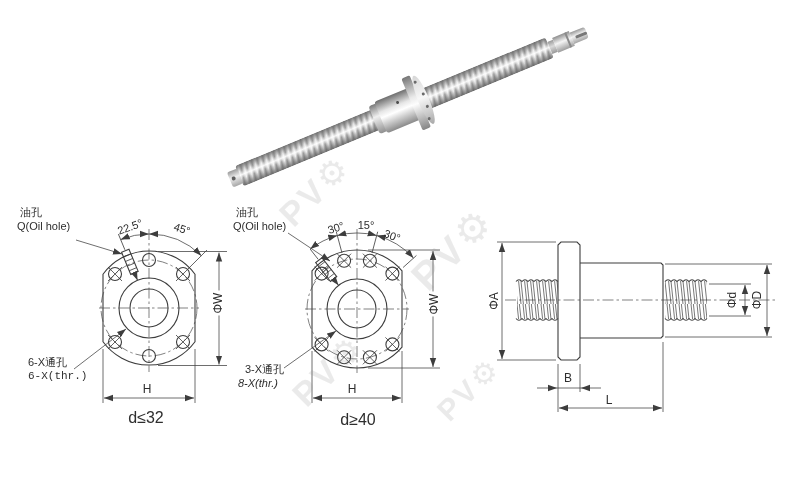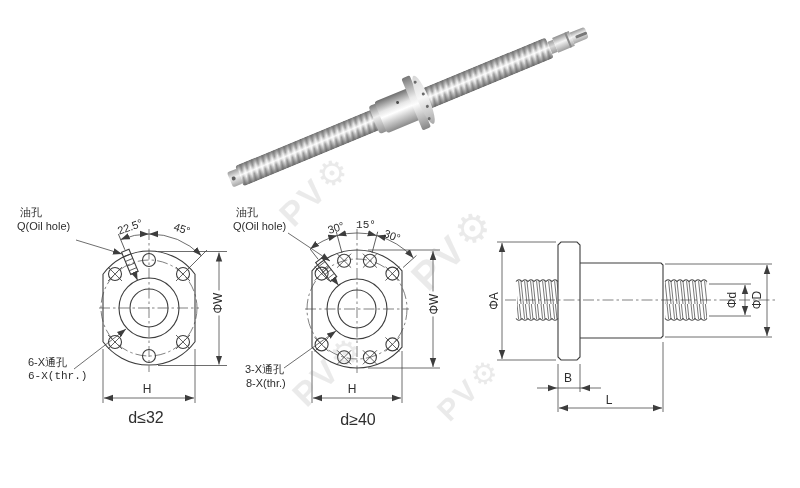--- a/index.html
+++ b/index.html
@@ -231,25 +231,25 @@
 <div class="lbl" style="left:182px;top:229px;transform:translate(-50%,-50%) rotate(18deg);">45°</div>
 <div class="lbl dim wbg" style="left:219px;top:303px;transform:translate(-50%,-50%) rotate(-90deg);">ΦW</div>
 <div class="lbl dim" style="left:147px;top:390px;transform:translate(-50%,-50%);">H</div>
 <div class="lbl" style="left:28px;top:356px;">6-X通孔</div>
 <div class="lbl" style="left:28px;top:370px;font-family:Liberation Mono, monospace;">6-X(thr.)</div>
 <div class="lbl cap" style="left:146px;top:418px;transform:translate(-50%,-50%);">d≤32</div>
 
 <div class="lbl" style="left:236px;top:206px;">油孔</div>
 <div class="lbl" style="left:233px;top:220px;">Q(Oil hole)</div>
 <div class="lbl" style="left:336px;top:228px;transform:translate(-50%,-50%) rotate(-18deg);">30°</div>
-<div class="lbl" style="left:366px;top:225px;transform:translate(-50%,-50%);font-family:Liberation Mono, monospace;">15°</div>
+<div class="lbl" style="left:366px;top:225px;transform:translate(-50%,-50%);">15°</div>
 <div class="lbl" style="left:392px;top:236px;transform:translate(-50%,-50%) rotate(20deg);">30°</div>
 <div class="lbl dim wbg" style="left:435px;top:304px;transform:translate(-50%,-50%) rotate(-90deg);">ΦW</div>
 <div class="lbl dim" style="left:352px;top:390px;transform:translate(-50%,-50%);">H</div>
 <div class="lbl" style="left:245px;top:363px;">3-X通孔</div>
-<div class="lbl" style="left:246px;top:377px;">8-X(thr.)</div>
+<div class="lbl" style="left:238px;top:377px;font-style:italic;">8-X(thr.)</div>
 <div class="lbl cap" style="left:358px;top:420px;transform:translate(-50%,-50%);text-align:center;">d≥40</div>
 
 <div class="lbl dim" style="left:495px;top:301px;transform:translate(-50%,-50%) rotate(-90deg);">ΦA</div>
 <div class="lbl dim" style="left:733px;top:300px;transform:translate(-50%,-50%) rotate(-90deg);">Φd</div>
 <div class="lbl dim" style="left:758px;top:300px;transform:translate(-50%,-50%) rotate(-90deg);">ΦD</div>
 <div class="lbl dim" style="left:568px;top:379px;transform:translate(-50%,-50%);">B</div>
 <div class="lbl dim" style="left:609px;top:401px;transform:translate(-50%,-50%);">L</div>
 
 </body></html>

